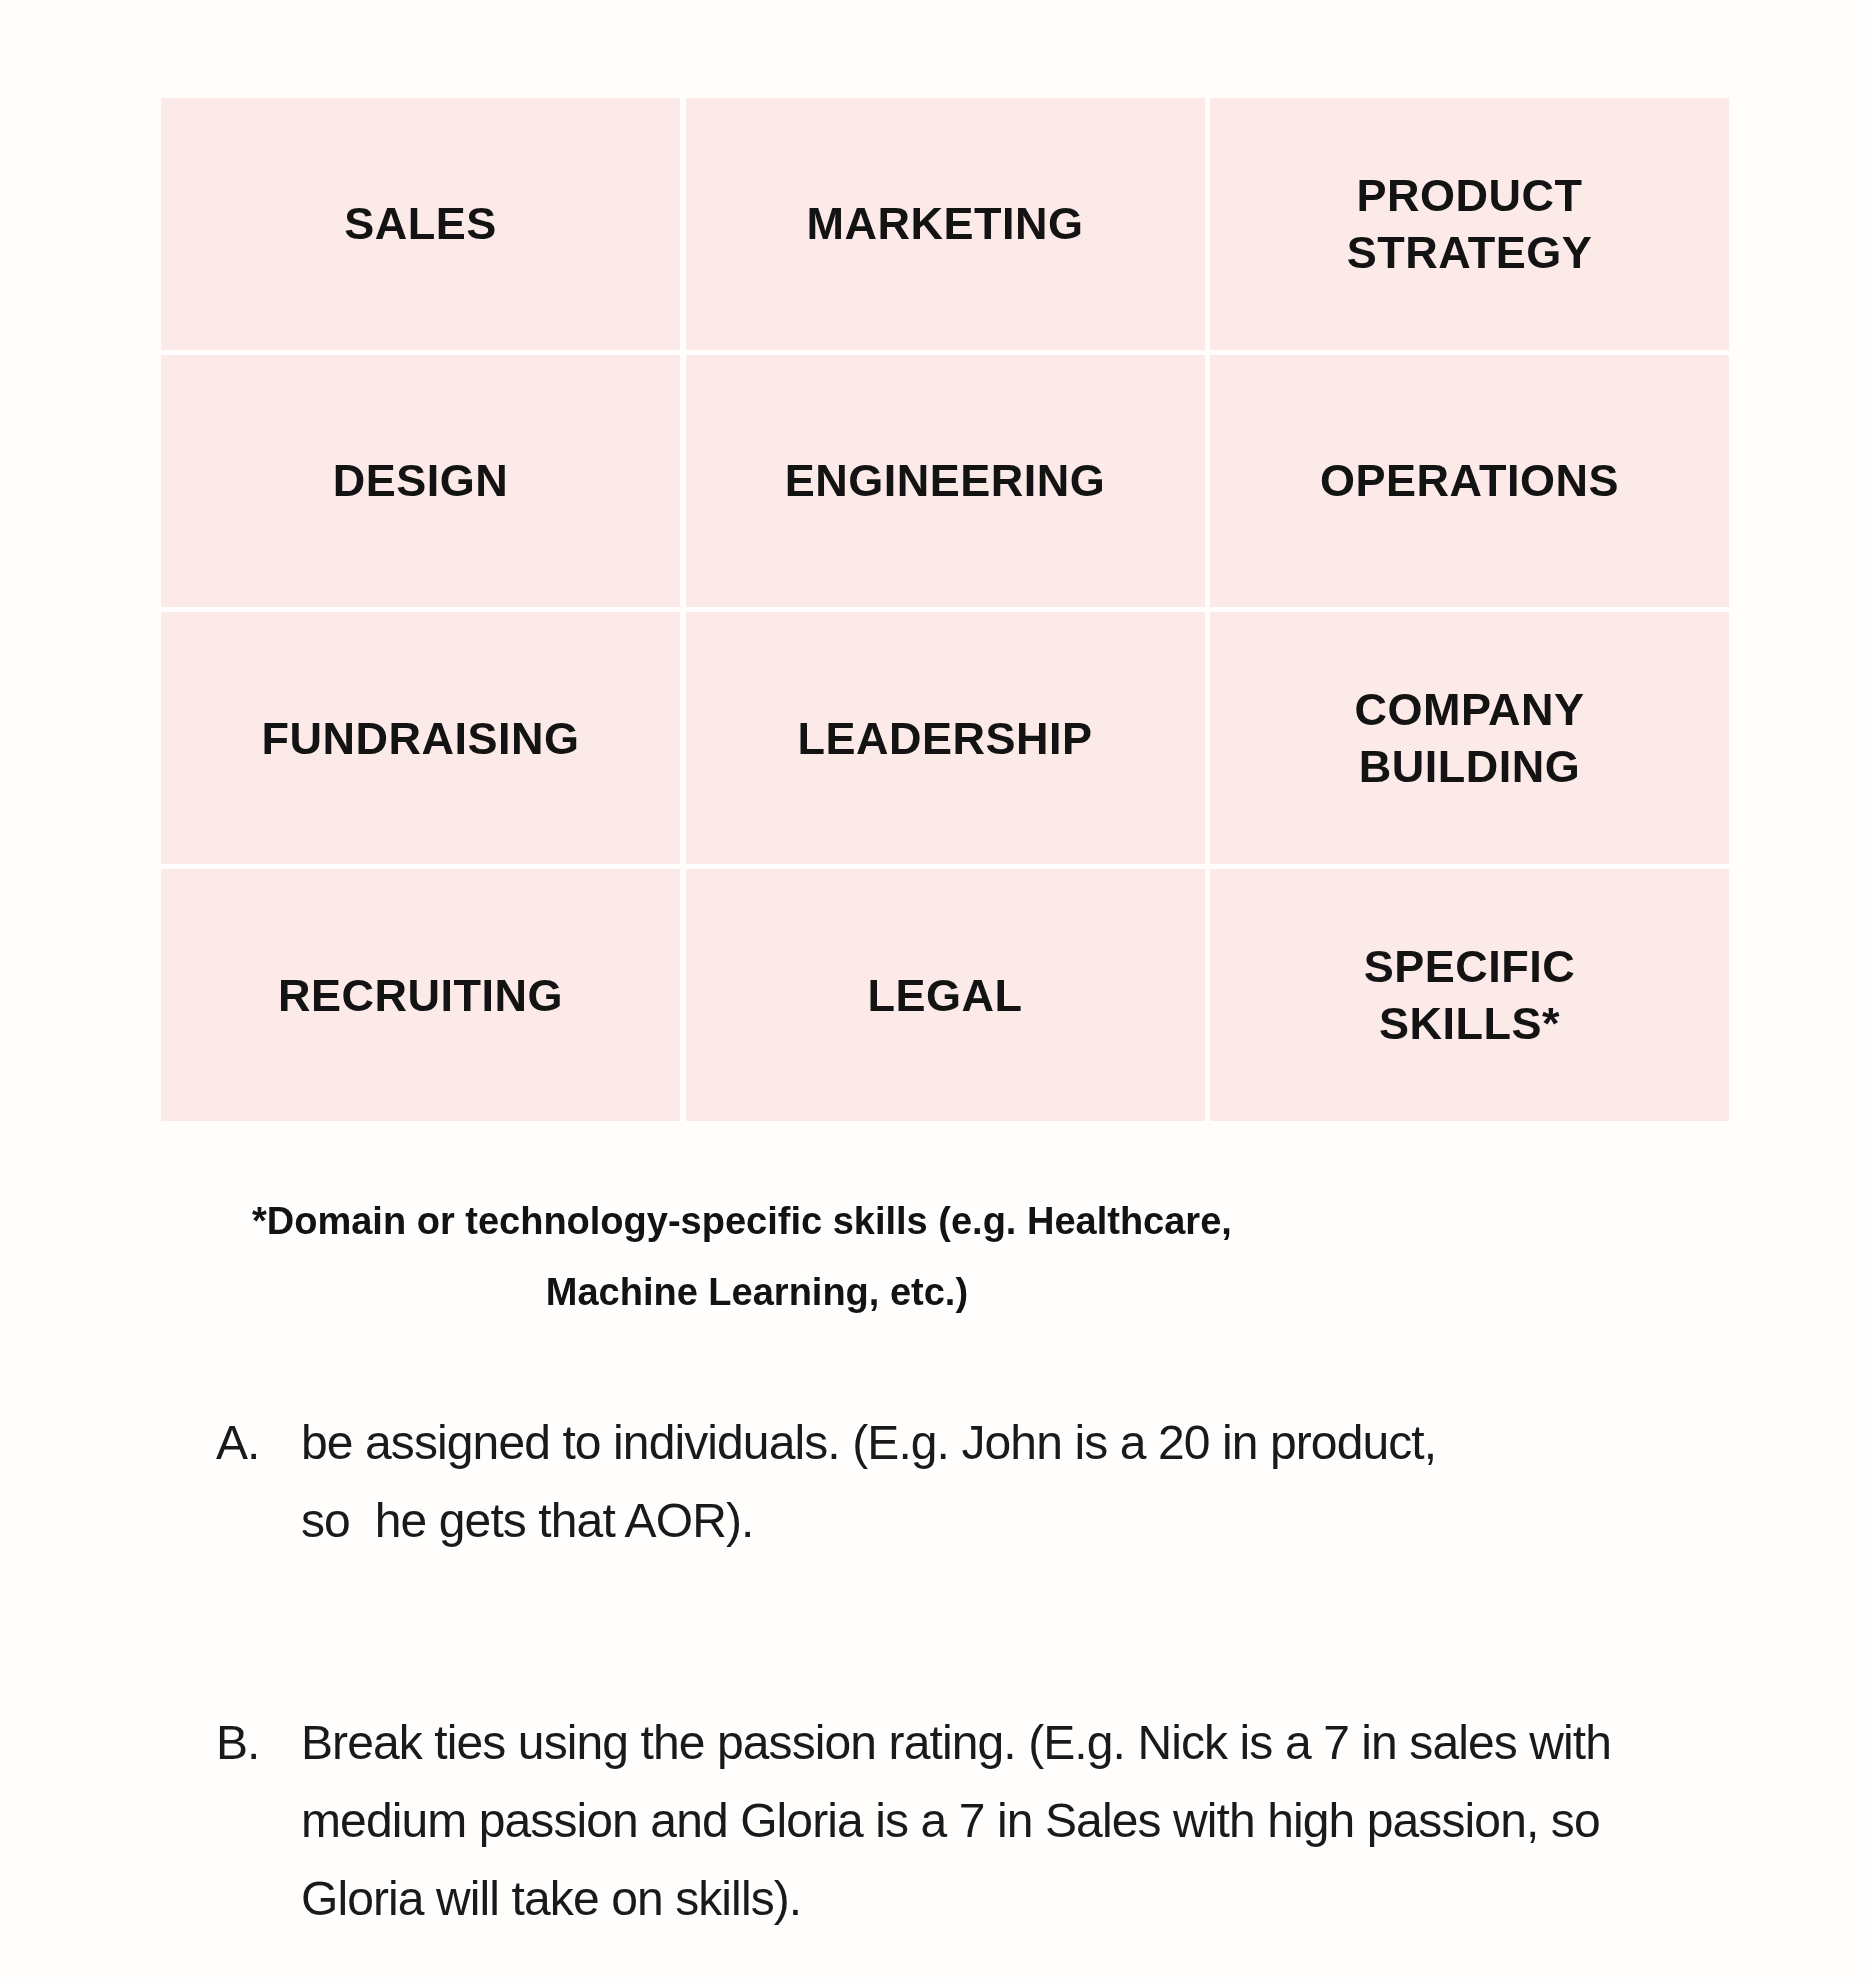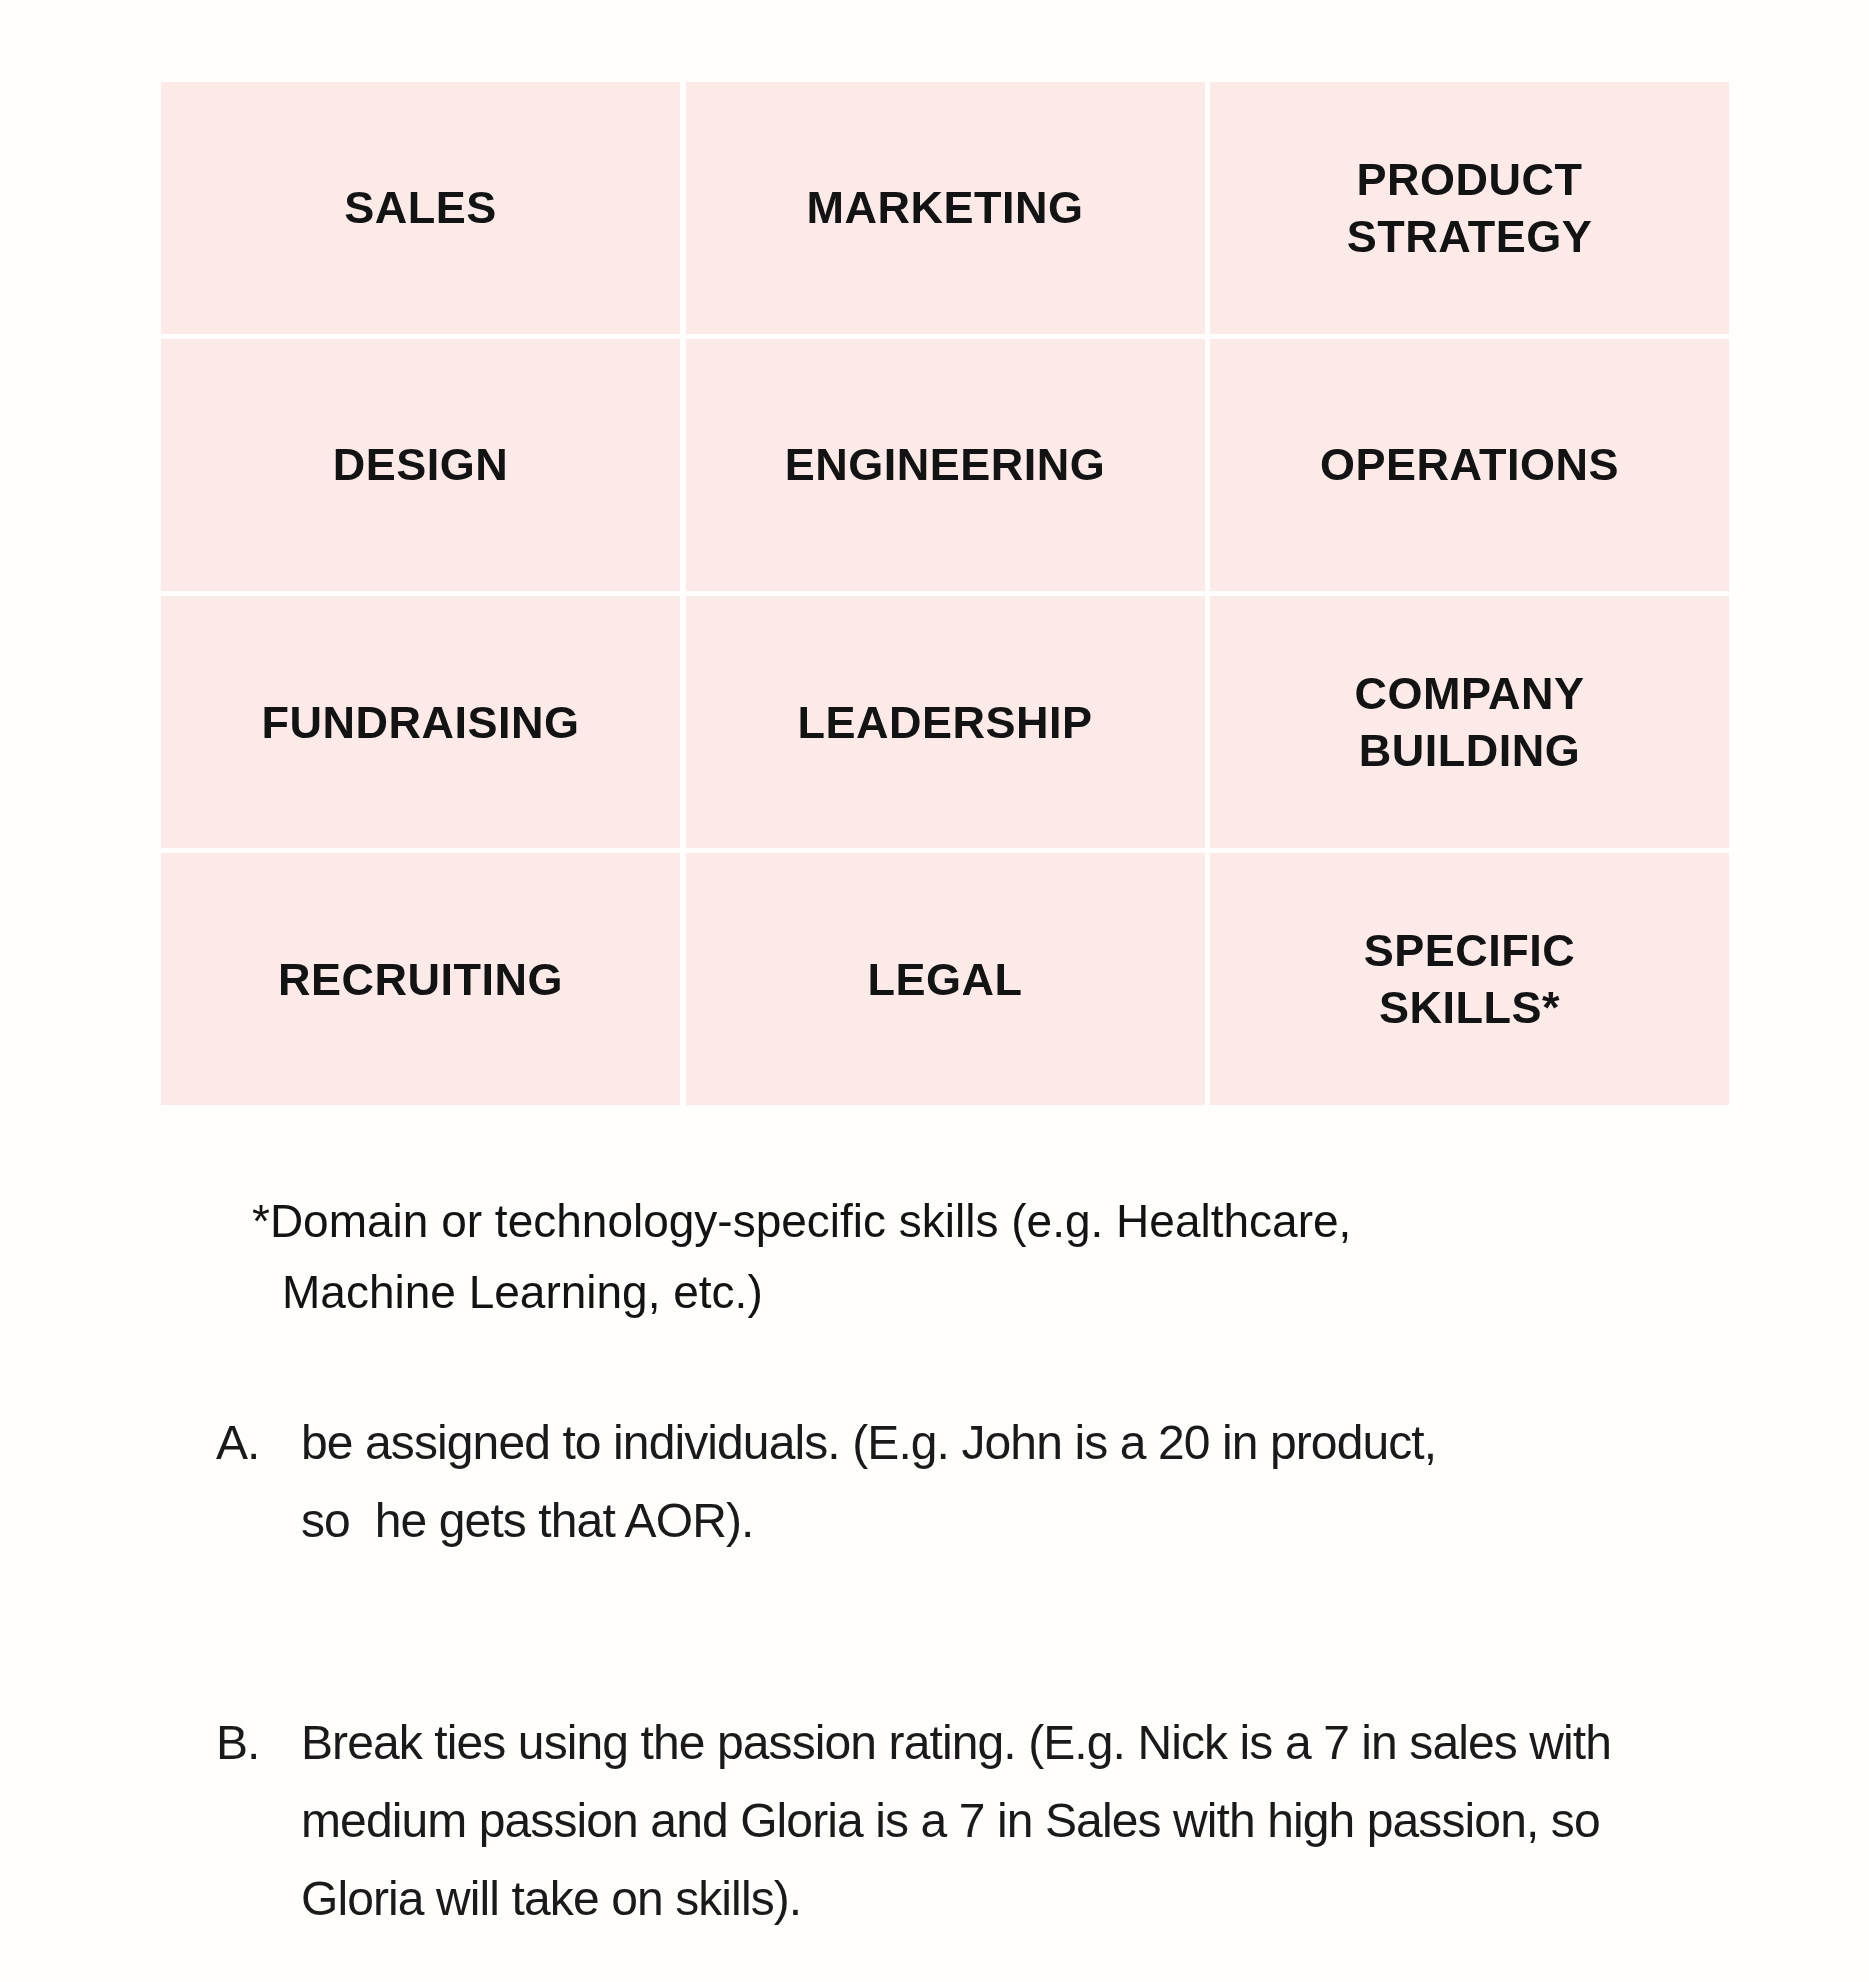--- a/index.html
+++ b/index.html
@@ -10,21 +10,21 @@
     width: 1869px;
     height: 1983px;
     position: relative;
     background: #fffefc;
     color: #121212;
     overflow: hidden;
   }
   .aor-grid {
     position: absolute;
     left: 161px;
-    top: 82px;
+    top: 98px;
     width: 1568px;
     height: 1023px;
     display: grid;
     grid-template-columns: repeat(3, 1fr);
     grid-template-rows: repeat(4, 1fr);
     gap: 5.5px;
   }
   .cell {
     background: #fceae8;
     display: flex;
@@ -35,25 +35,26 @@
     font-size: 45px;
     line-height: 57px;
     letter-spacing: 0.5px;
     white-space: pre-line;
     color: #131313;
   }
   .footnote {
     position: absolute;
     left: 252px;
     top: 1186px;
-    font-weight: 400;
-    font-size: 46px;
+    font-weight: 700;
+    font-size: 38px;
     line-height: 71px;
     letter-spacing: 0;
     color: #131313;
+    text-align: center;
   }
   .footnote .fn-line2 {
     margin-left: 30px;
   }
   .list-item {
     position: absolute;
     left: 216px;
     width: 1582px;
     display: flex;
     align-items: flex-start;

